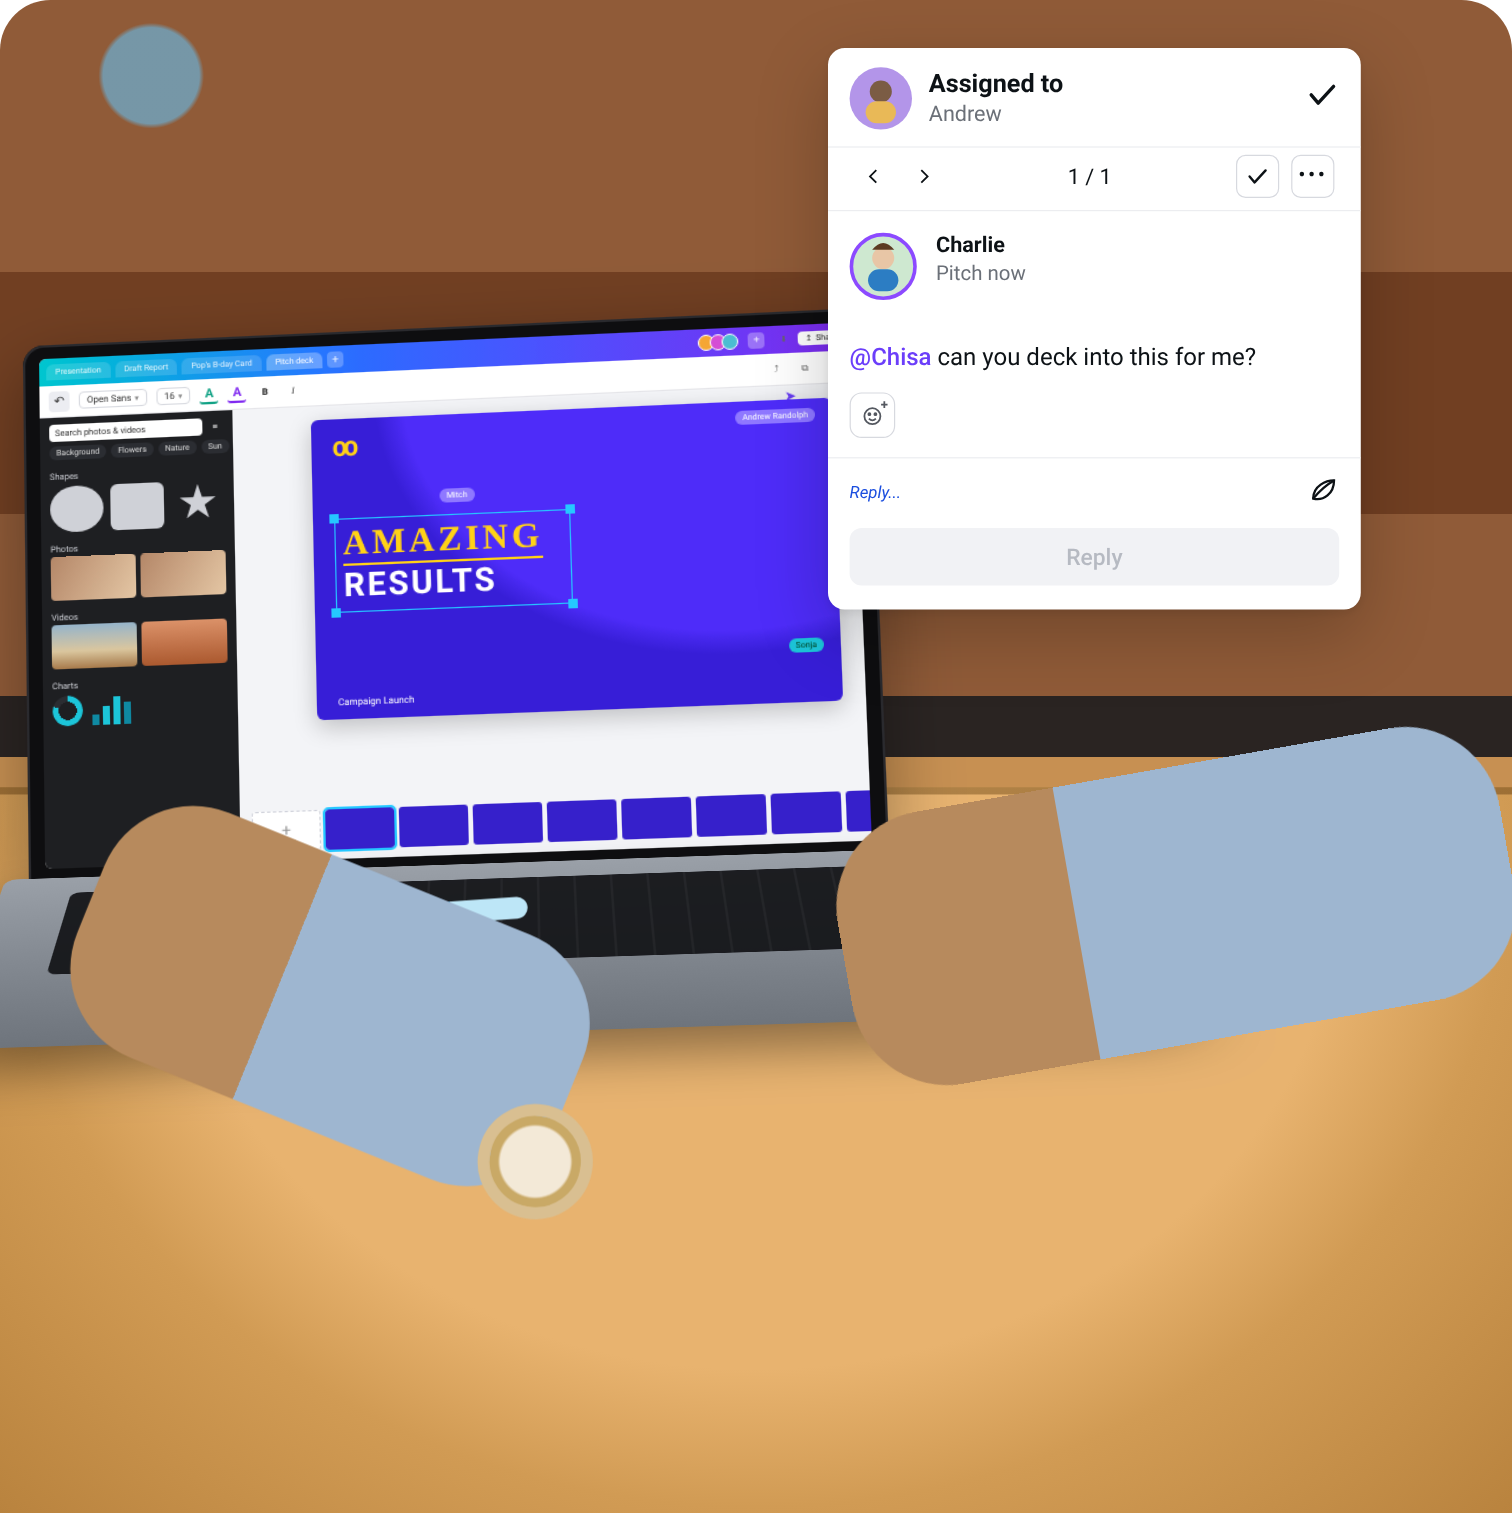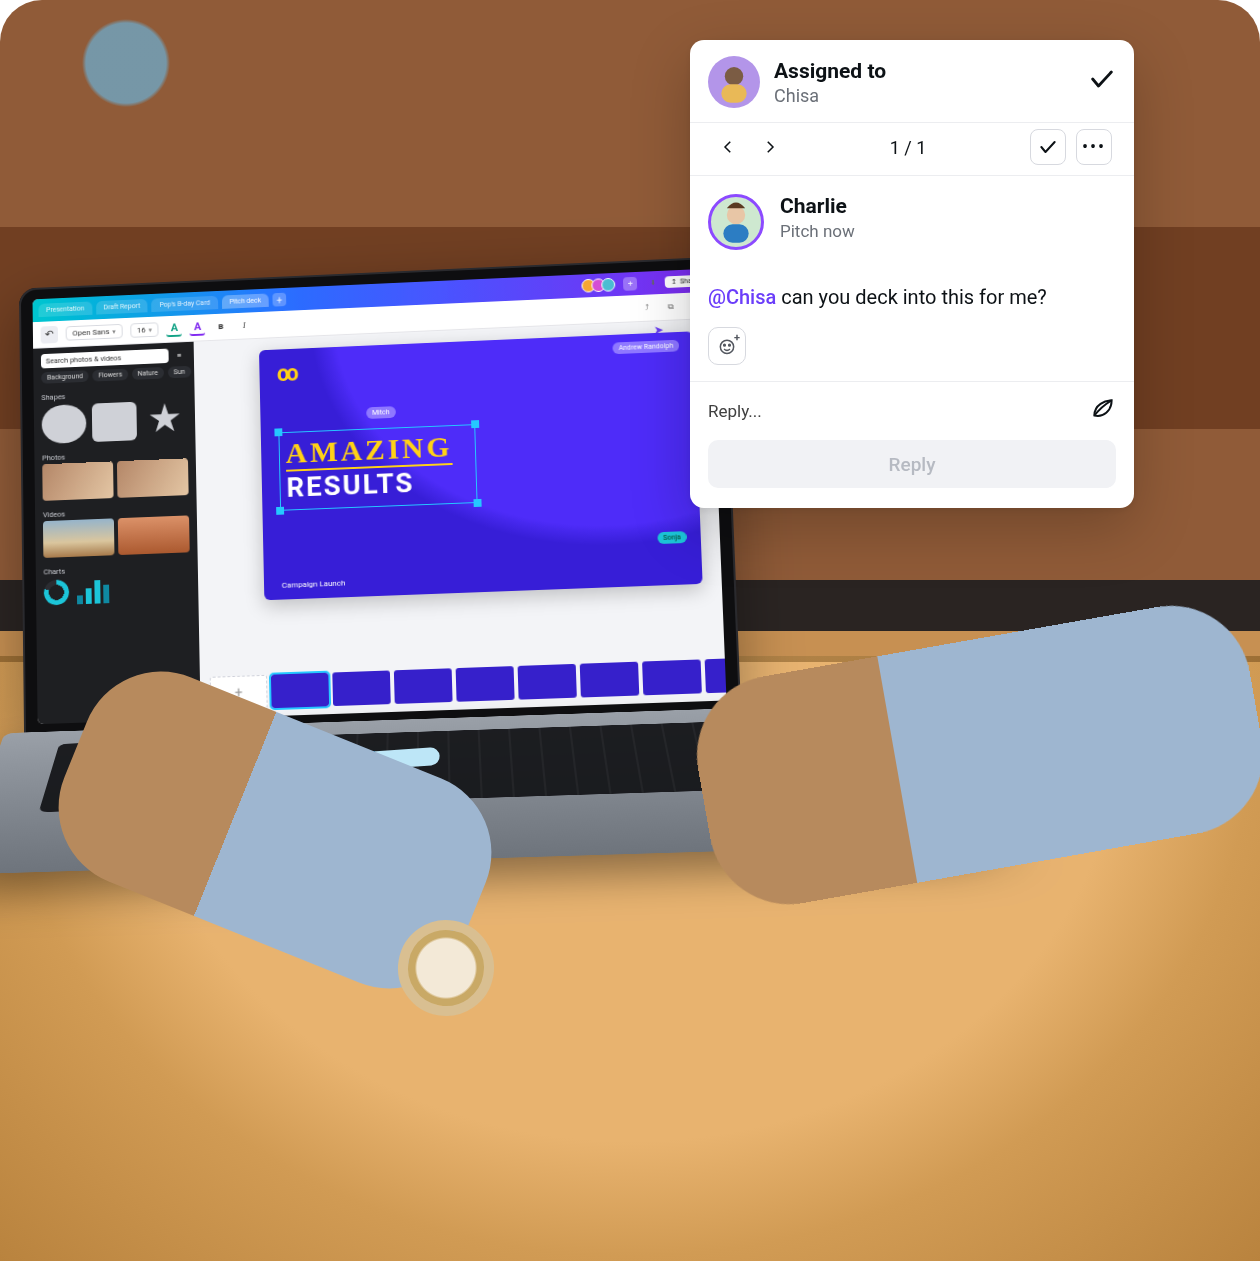--- a/index.html
+++ b/index.html
@@ -181,29 +181,29 @@
     .assigned-name{font-size:18px;color:#6b7078;margin-top:2px;}
     .big-check{font-size:24px;color:#0d1216;}
     .pop-nav{display:flex;align-items:center;gap:10px;padding:6px 22px 10px;border-top:1px solid #ecedf0;border-bottom:1px solid #ecedf0;}
     .nav-btn{width:32px;height:32px;border-radius:8px;display:flex;align-items:center;justify-content:center;color:#445;}
     .nav-btn svg{width:18px;height:18px;stroke:#0d1216;stroke-width:2;fill:none;}
     .nav-counter{flex:1;text-align:center;font-size:18px;color:#0d1216;}
     .sq-btn{width:36px;height:36px;border:1.5px solid #d7d9df;border-radius:8px;display:flex;align-items:center;justify-content:center;}
     .dots{letter-spacing:2px;font-size:18px;line-height:0;}
     .comment{padding:18px 18px 14px;display:flex;gap:16px;}
     .comment-body{flex:1;}
-    .commenter{font-weight:700;font-size:21px;}
+    .commenter{font-weight:700;font-size:18px;}
     .timestamp{font-size:17px;color:#6b7078;margin-top:3px;}
     .comment-text{font-size:20px;line-height:1.55;margin:18px 0 14px;color:#0d1216;}
     .mention{color:#6a3ff2;font-weight:500;}
     .react-btn{width:38px;height:38px;border:1.5px solid #d7d9df;border-radius:10px;
       display:flex;align-items:center;justify-content:center;color:#545860;position:relative;}
     .react-btn::after{content:"+";position:absolute;top:3px;right:5px;font-size:11px;font-weight:700;}
     .reply-row{border-top:1px solid #ecedf0;padding:14px 18px;display:flex;align-items:center;gap:10px;}
-    .reply-input{flex:1;font-size:17px;color:#404040;}
+    .reply-input{flex:1;font-size:14px;color:#1d4ed8;font-style:italic;}
     .leaf{width:26px;height:26px;}
     .actions{display:flex;gap:14px;padding:0 18px 20px;}
     .btn{flex:1;height:48px;border-radius:10px;background:#f1f2f5;color:#0d1216;
       display:flex;align-items:center;justify-content:center;font-size:19px;font-weight:500;}
     .btn.disabled{color:#b6bac2;}
 
     
     .arm{position:absolute;background:#9fb6cf;border-radius:80px;}
     .arm.left{left:60px;top:720px;width:430px;height:220px;
       transform:rotate(22deg);background:linear-gradient(90deg,#b58a5f 0 40%,#9fb6cf 40%);}
@@ -348,21 +348,21 @@
   <div class="popover">
     <div class="pop-head">
       <div class="avatar">
         <svg viewBox="0 0 40 40" width="46" height="46">
           <circle cx="20" cy="15" r="8" fill="#7a5c45"></circle>
           <rect x="9" y="22" width="22" height="16" rx="8" fill="#e7b95c"></rect>
         </svg>
       </div>
       <div class="assigned-col">
         <div class="assigned-title">Assigned to</div>
-        <div class="assigned-name">Chisa</div>
+        <div class="assigned-name">Andrew</div>
       </div>
       <div class="big-check">
         <svg width="28" height="28" viewBox="0 0 24 24" fill="none" stroke="#0d1216" stroke-width="2.4" stroke-linecap="round" stroke-linejoin="round">
             <polyline points="4 12 9 18 20 6"></polyline>
           </svg>
       </div>
     </div>
 
     <div class="pop-nav">
       <div class="nav-btn">

